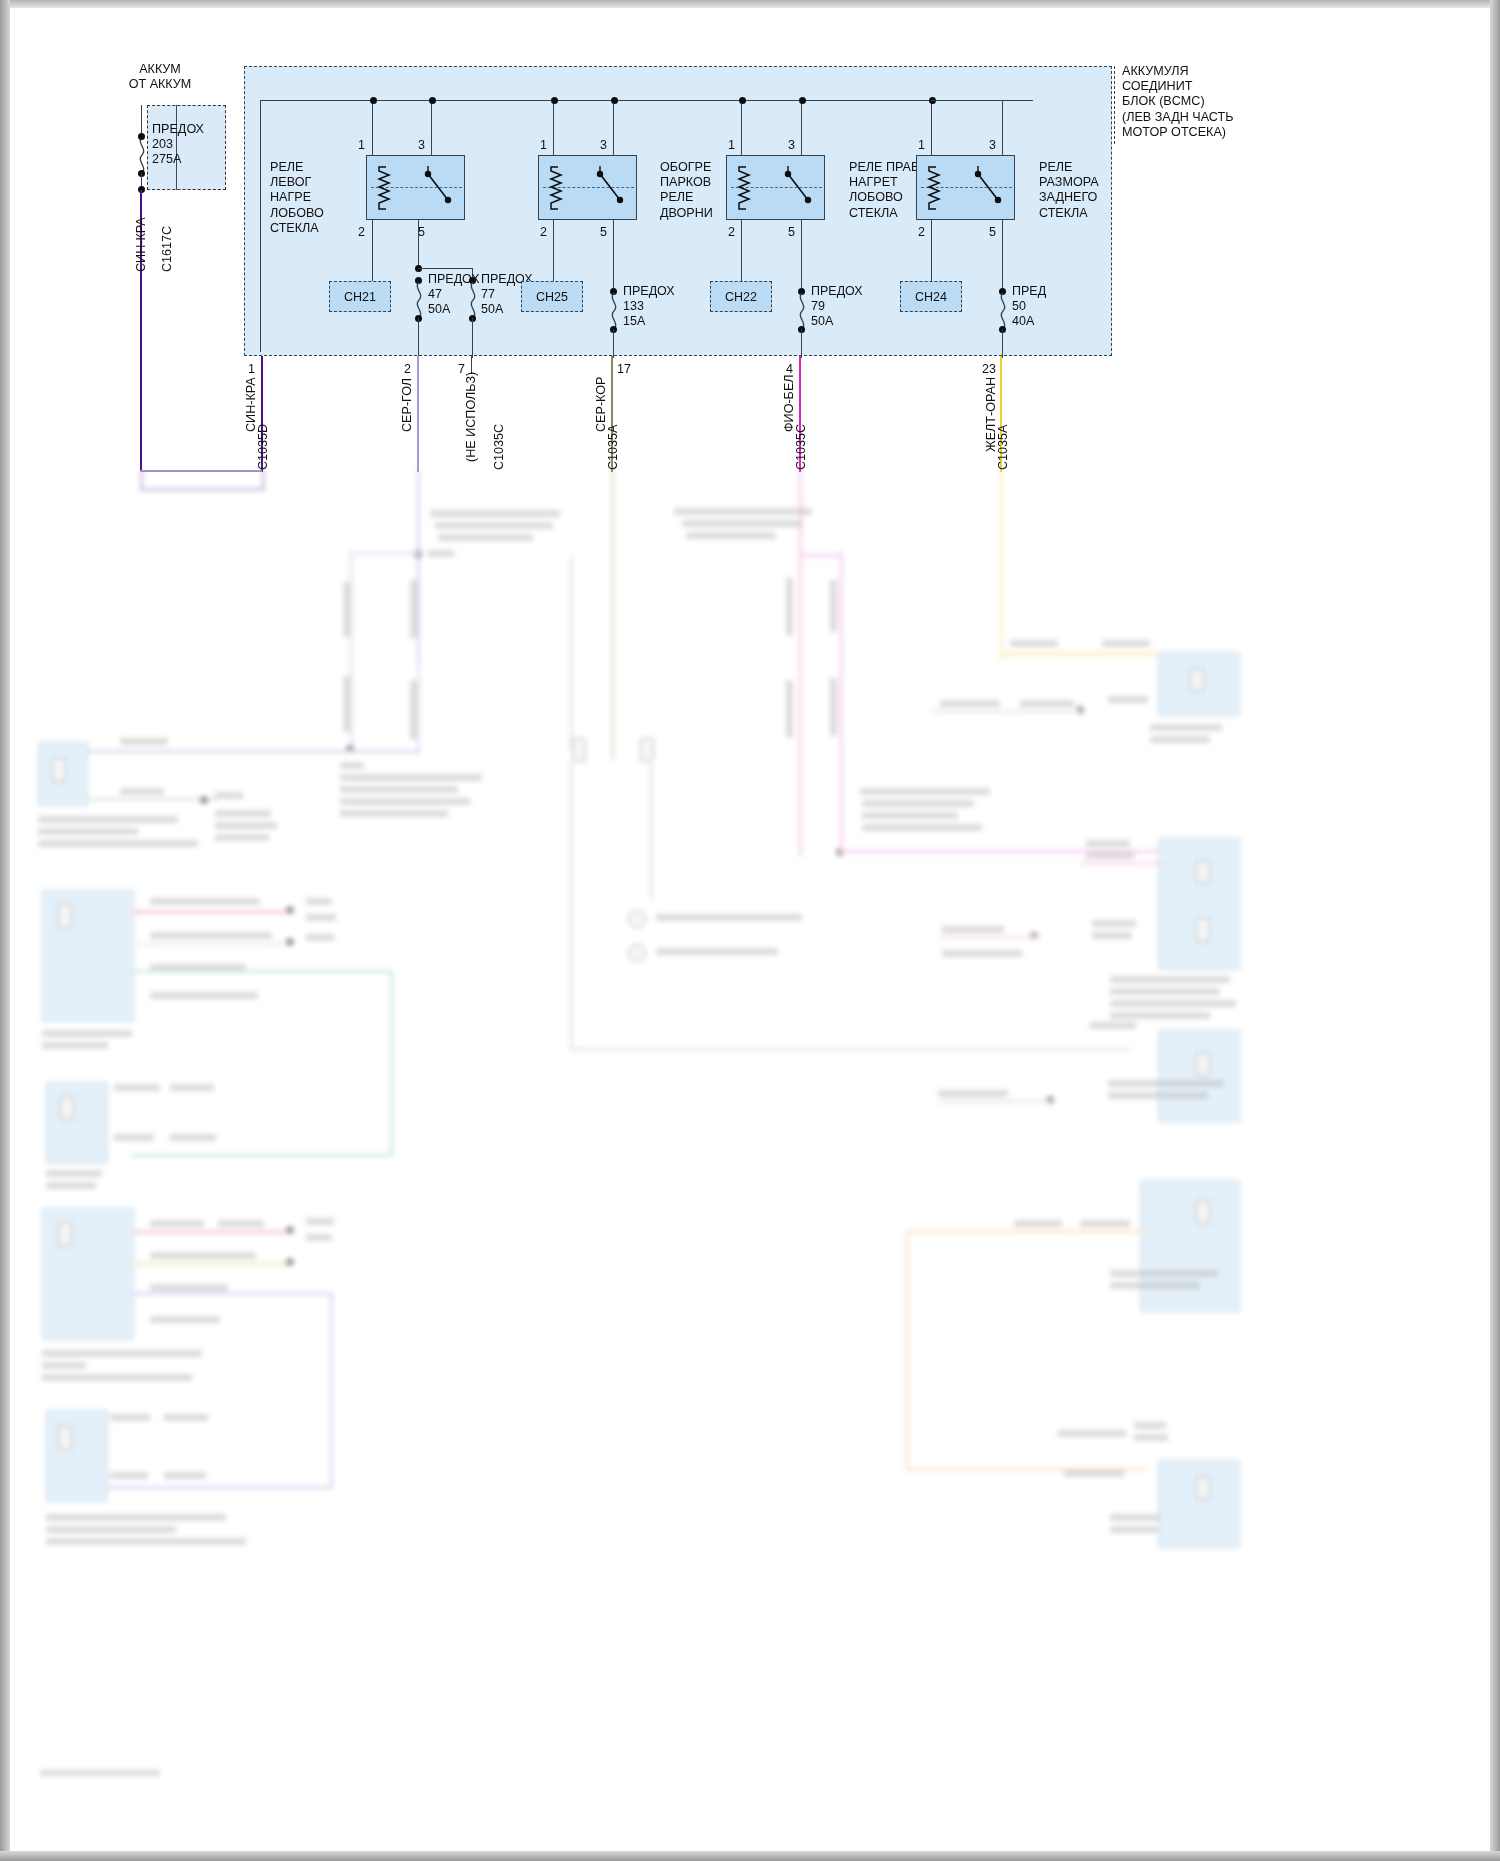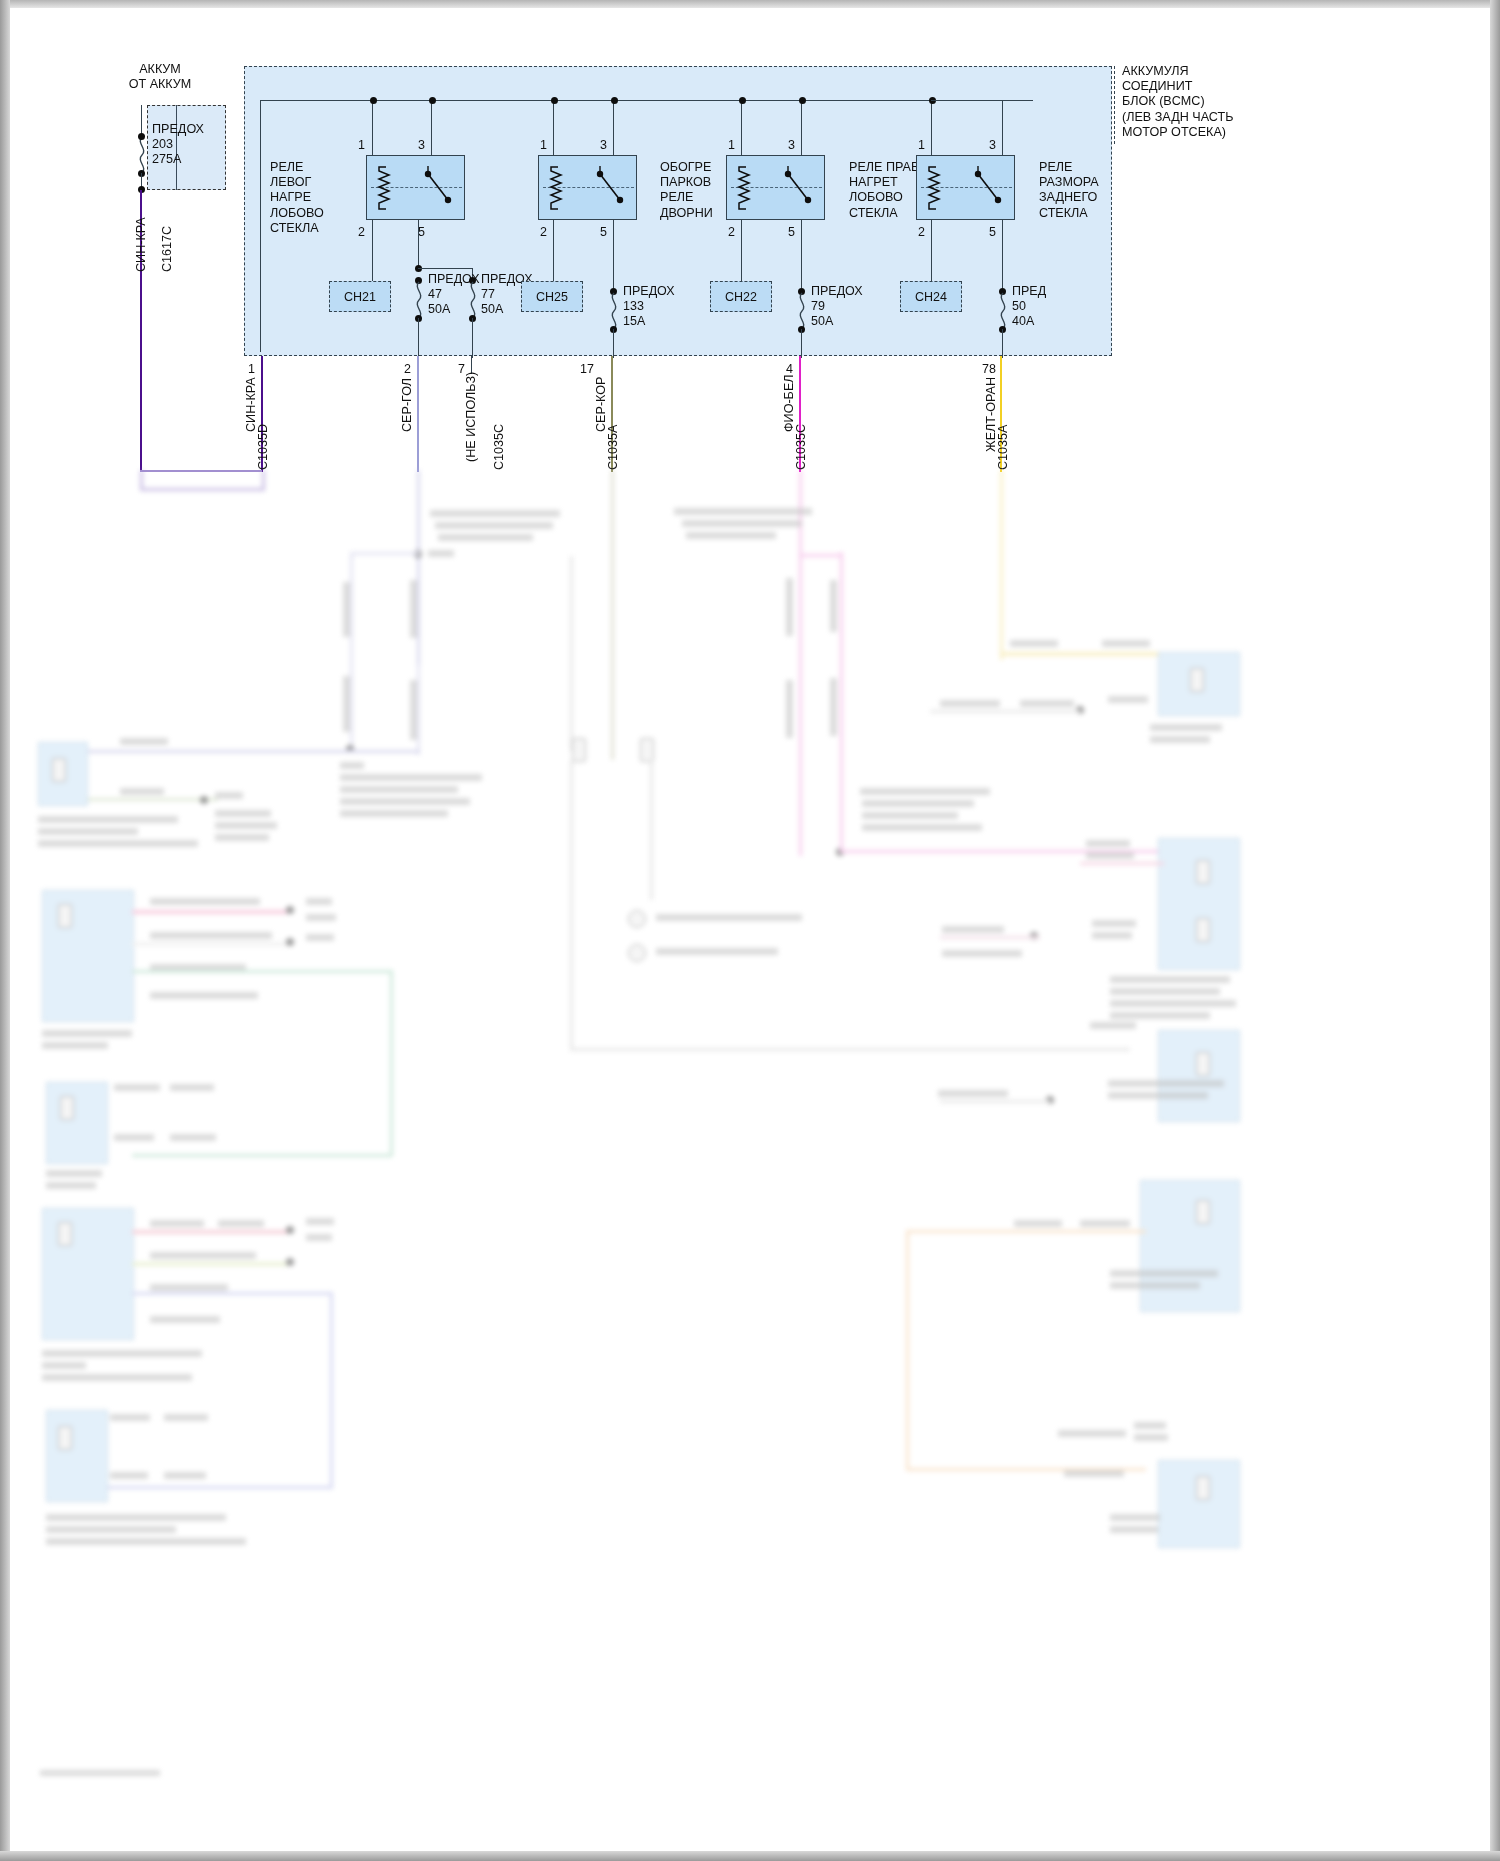--- a/index.html
+++ b/index.html
@@ -333,31 +333,31 @@
     <div class="w" style="left:417px;top:356px;height:116px;background:#9c9ed6;"></div>
     <div class="pinlbl" style="left:404px;top:362px;">2</div>
     <div class="vlbl" style="left:400px;top:432px;">СЕР-ГОЛ</div>
 
     <div class="vline" style="left:471px;top:356px;height:18px;"></div>
     <div class="pinlbl" style="left:458px;top:362px;">7</div>
     <div class="vlbl" style="left:492px;top:470px;">C1035C</div>
     <div class="vlbl" style="left:464px;top:462px;">(НЕ ИСПОЛЬЗ)</div>
 
     <div class="w" style="left:611px;top:356px;height:116px;background:#8a8a5a;"></div>
-    <div class="pinlbl" style="left:580px;top:362px;">17</div>
+    <div class="pinlbl" style="left:617px;top:362px;">17</div>
     <div class="vlbl" style="left:606px;top:470px;">C1035A</div>
     <div class="vlbl" style="left:594px;top:432px;">СЕР-КОР</div>
 
     <div class="w" style="left:799px;top:356px;height:116px;background:#e020c8;"></div>
     <div class="pinlbl" style="left:786px;top:362px;">4</div>
     <div class="vlbl" style="left:794px;top:470px;">C1035C</div>
     <div class="vlbl" style="left:782px;top:432px;">ФИО-БЕЛ</div>
 
     <div class="w" style="left:1000px;top:356px;height:116px;background:#f2d024;"></div>
-    <div class="pinlbl" style="left:982px;top:362px;">78</div>
+    <div class="pinlbl" style="left:982px;top:362px;">23</div>
     <div class="vlbl" style="left:996px;top:470px;">C1035A</div>
     <div class="vlbl" style="left:984px;top:452px;">ЖЕЛТ-ОРАН</div>
 
   </div>
 
   <div class="blurred">
 
     <div class="bwire" style="left:130px;top:0px;width:3px;height:20px;background:#a28fd0;"></div>
     <div class="bwire" style="left:407px;top:0px;width:3px;height:200px;background:#b9b9e0;"></div>
     <div class="bwire" style="left:601px;top:0px;width:3px;height:290px;background:#c8c8b0;"></div>

